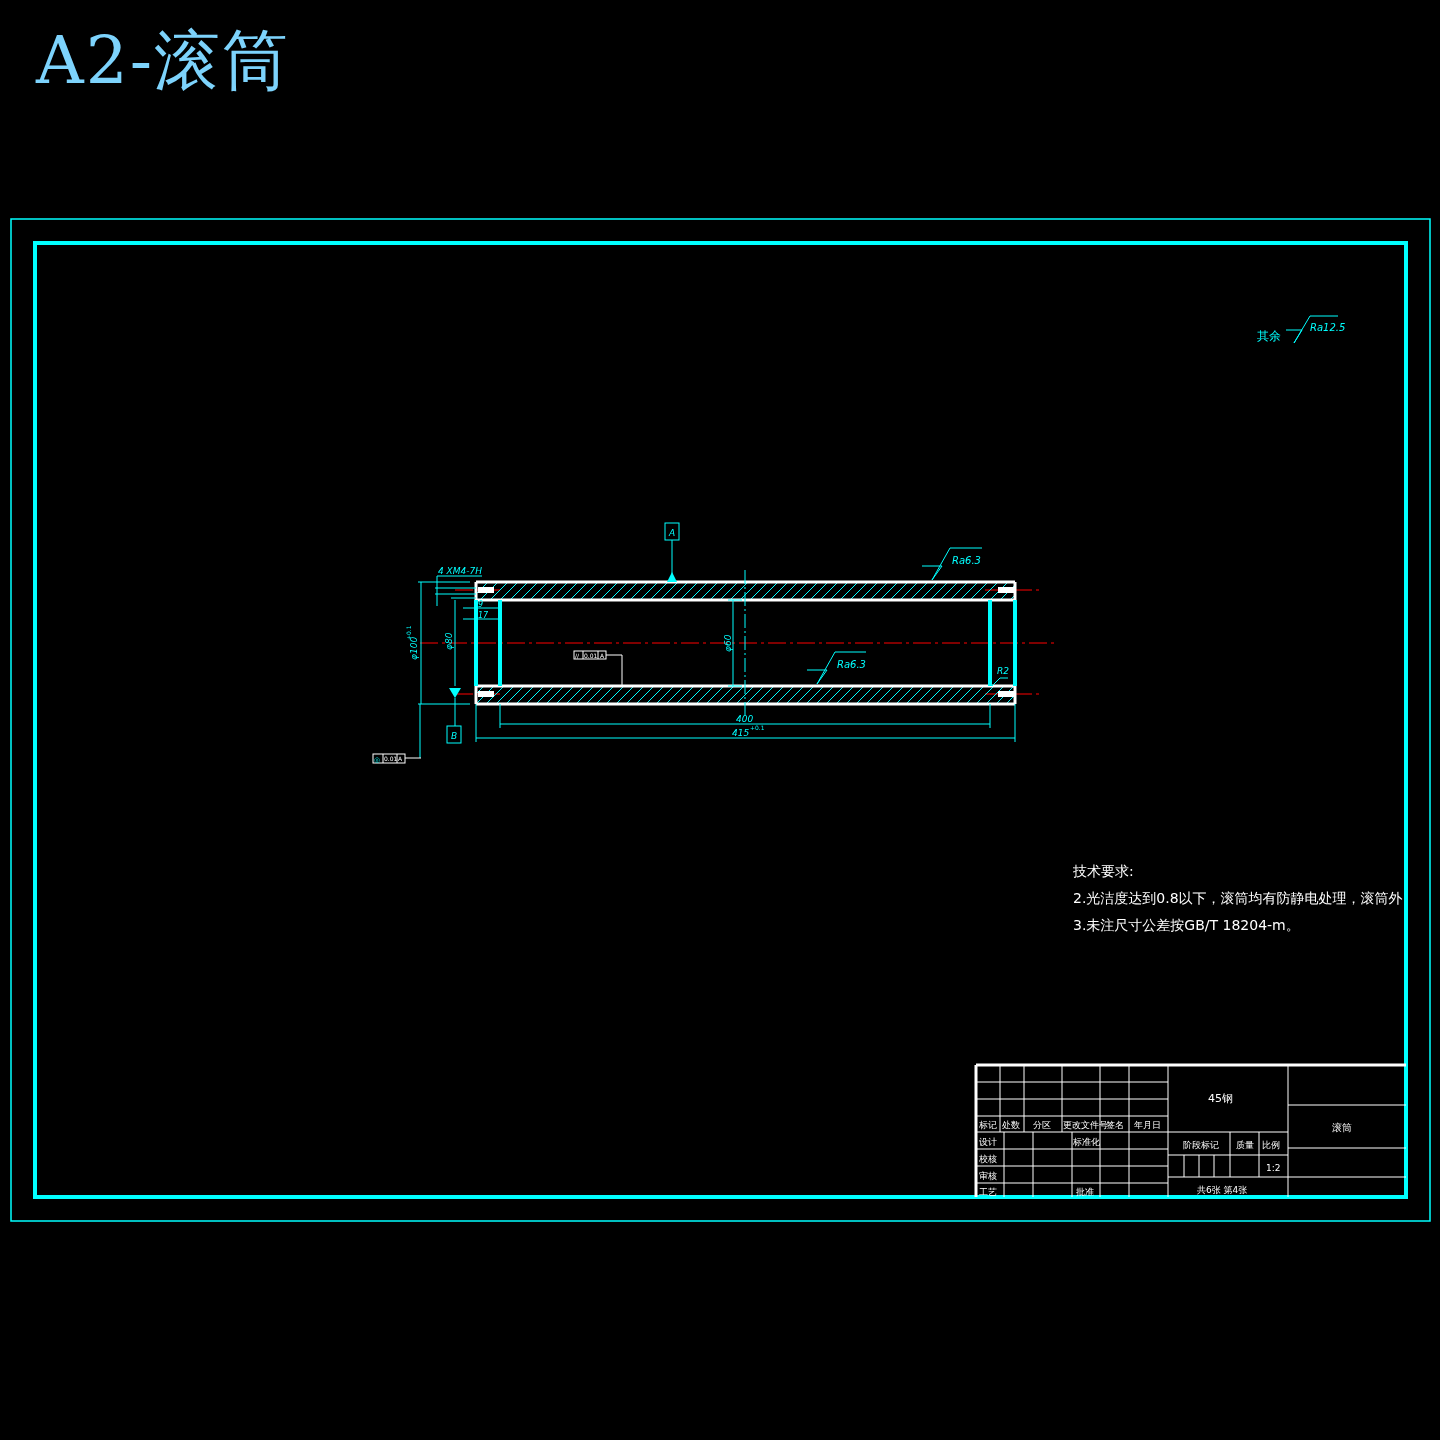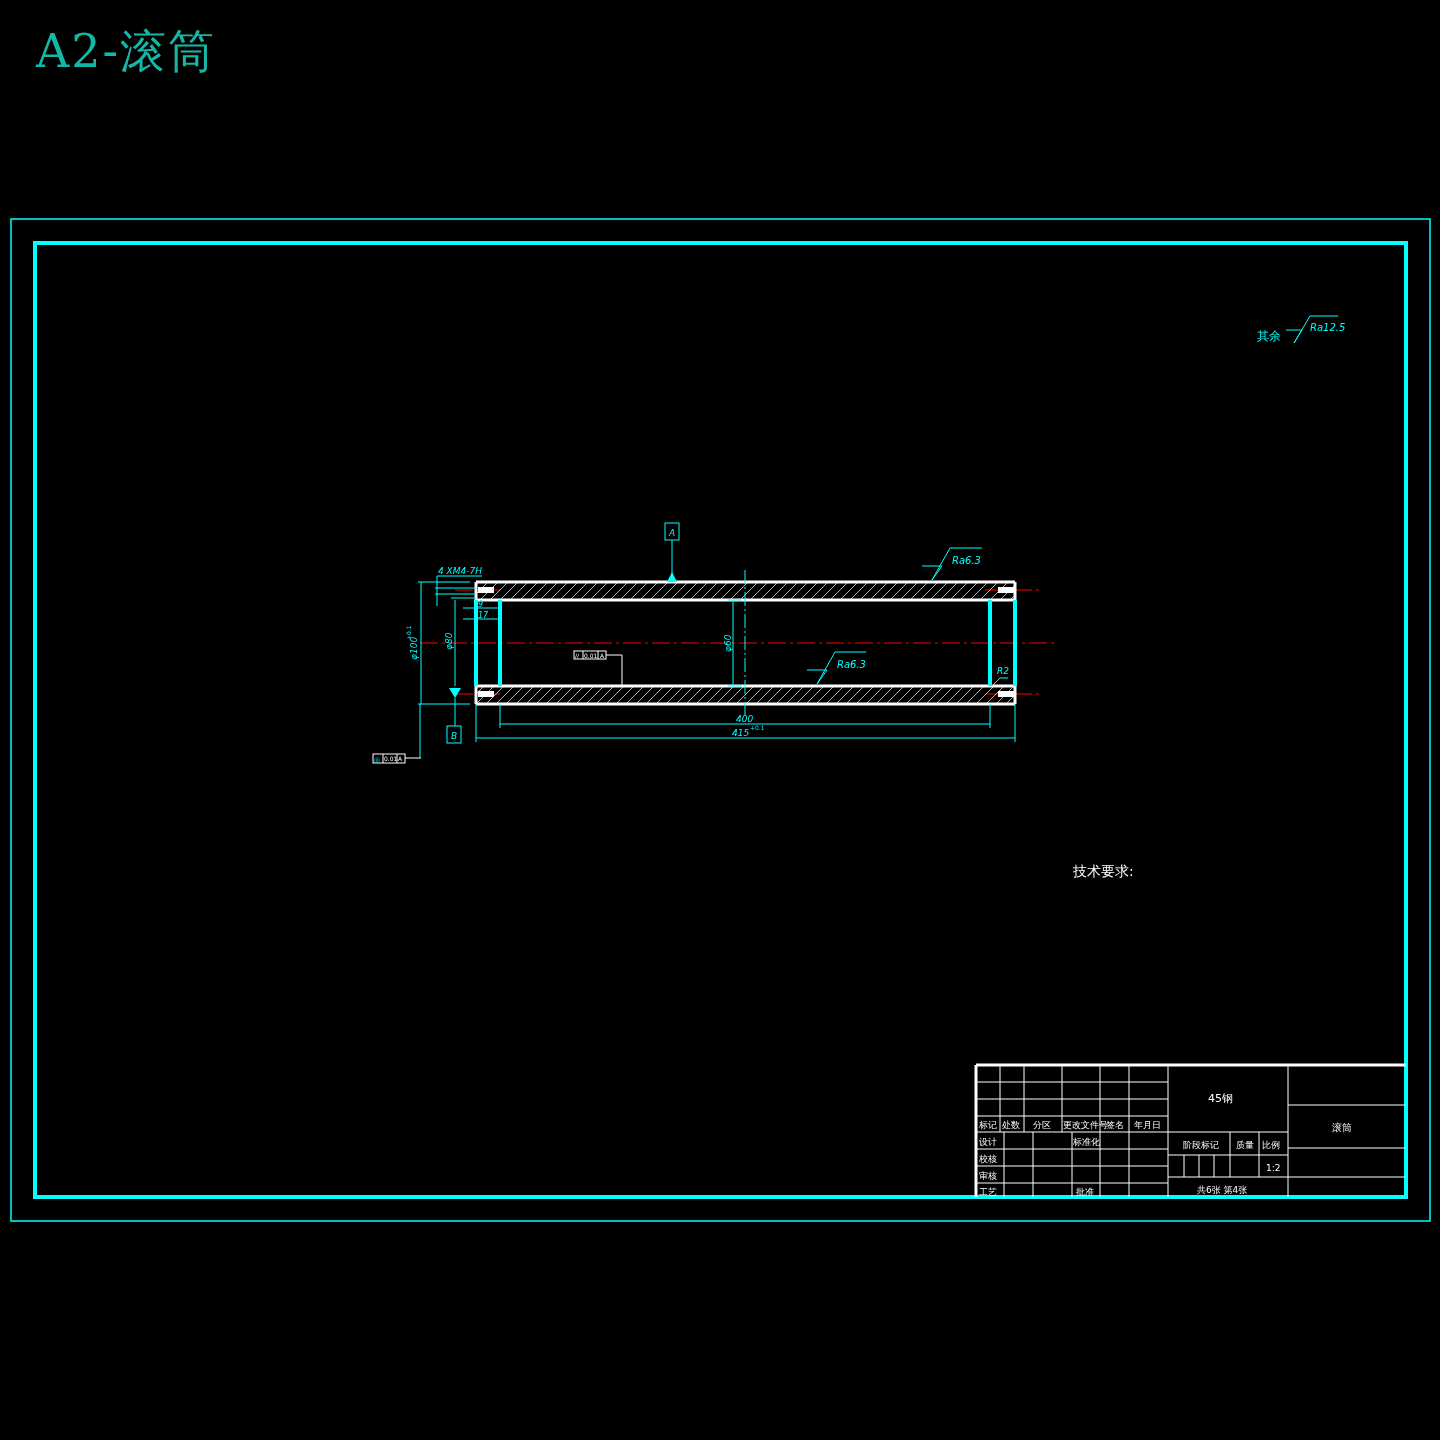--- a/index.html
+++ b/index.html
@@ -1,17 +1,17 @@
 <!DOCTYPE html>
 <html><head>
 <meta charset="utf-8">
 <style>
   html, body { margin:0; padding:0; background:#000; }
   body { width:1440px; height:1440px; position:relative; overflow:hidden; font-family:"DejaVu Sans", sans-serif; }
-  .title { position:absolute; left:36px; top:28px; font-family:"DejaVu Serif", serif; font-size:46px; color:#14b8a6; letter-spacing:2px; line-height:1; }
+  .title { position:absolute; left:36px; top:28px; font-family:"DejaVu Serif", serif; font-size:66px; color:#7dd3fc; letter-spacing:2px; line-height:1; }
   svg { position:absolute; left:0; top:0; }
   .t-cyan { fill:#00ffff; font-family:"DejaVu Sans", sans-serif; }
   .t-white { fill:#ffffff; font-family:"DejaVu Sans", sans-serif; }
   .tech { position:absolute; left:1073px; top:858px; color:#ffffff; font-size:14px; line-height:27px; font-family:"DejaVu Sans", sans-serif; }
   .tech div { white-space:nowrap; }
 </style>
 </head>
 <body>
 
 <div class="title">A2-滚筒</div>
@@ -230,13 +230,15 @@
     <text class="t-white" x="1183" y="1148" font-size="9">阶段标记</text>
     <text class="t-white" x="1236" y="1148" font-size="9">质量</text>
     <text class="t-white" x="1262" y="1148" font-size="9">比例</text>
     <text class="t-white" x="1266" y="1171" font-size="9">1:2</text>
     <text class="t-white" x="1197" y="1193" font-size="9">共6张  第4张</text>
   </g>
 </svg>
 
 <div class="tech">
   <div>技术要求:</div>
+  <div>2.光洁度达到0.8以下，滚筒均有防静电处理，滚筒外</div>
+  <div>3.未注尺寸公差按GB/T 18204-m。</div>
 </div>
 
 </body></html>

